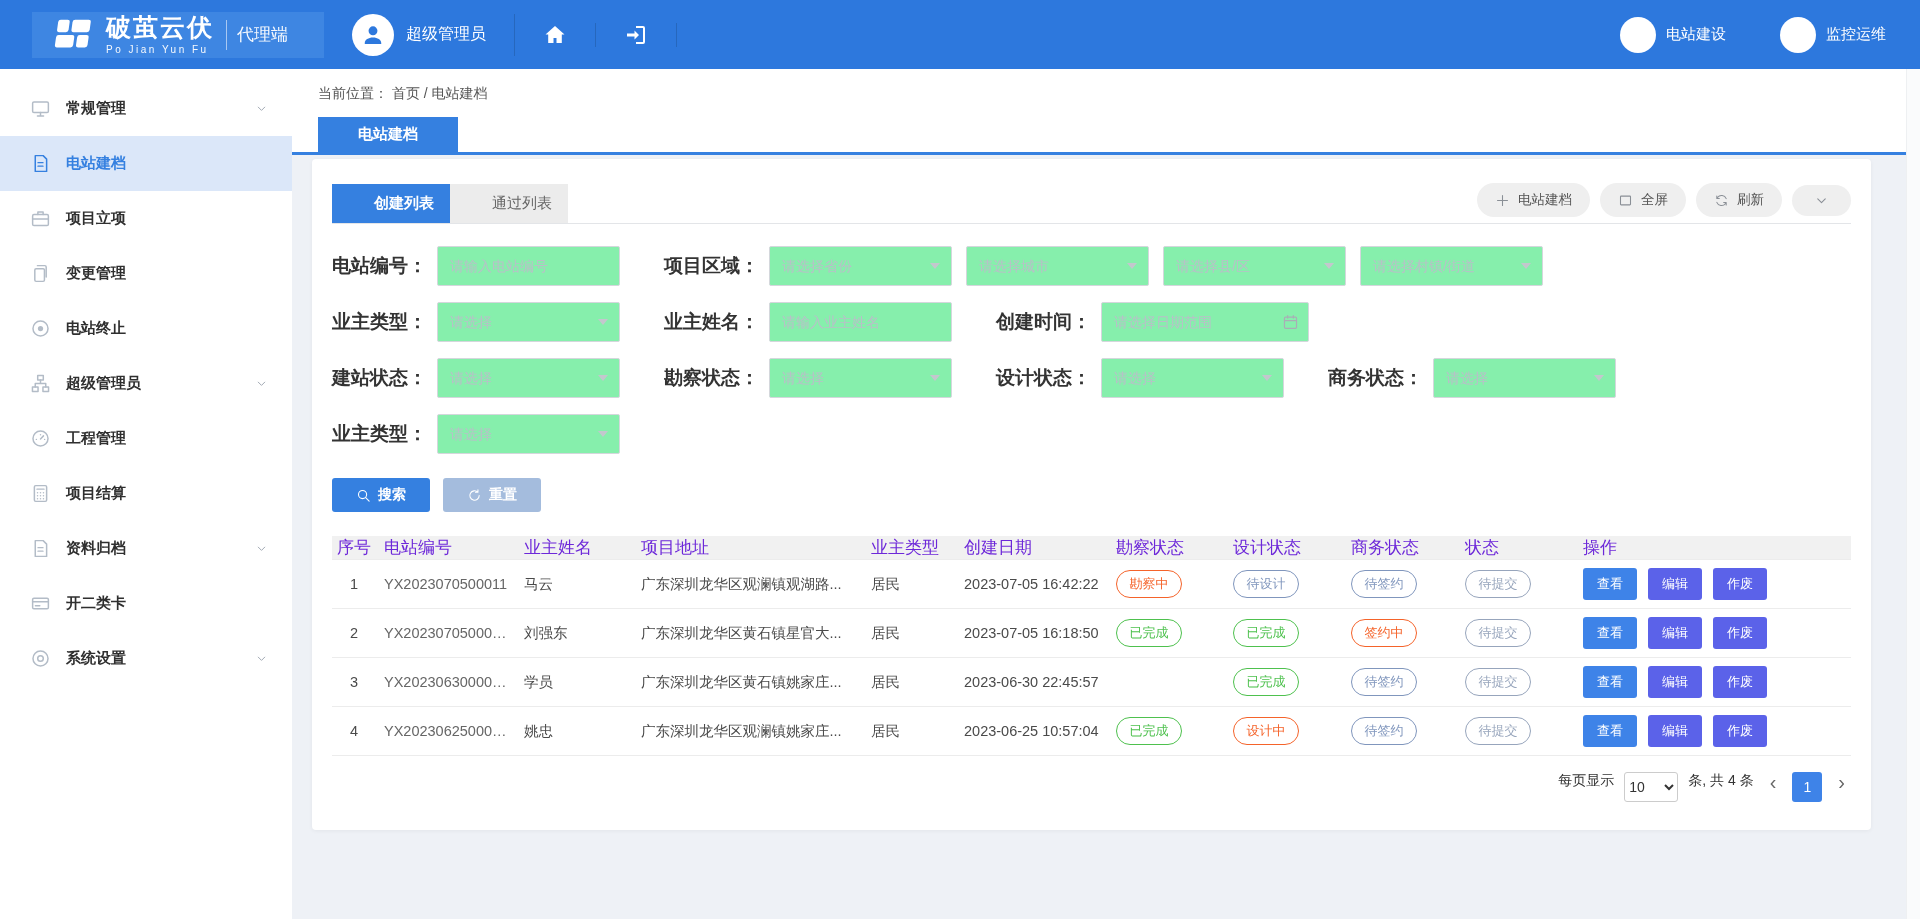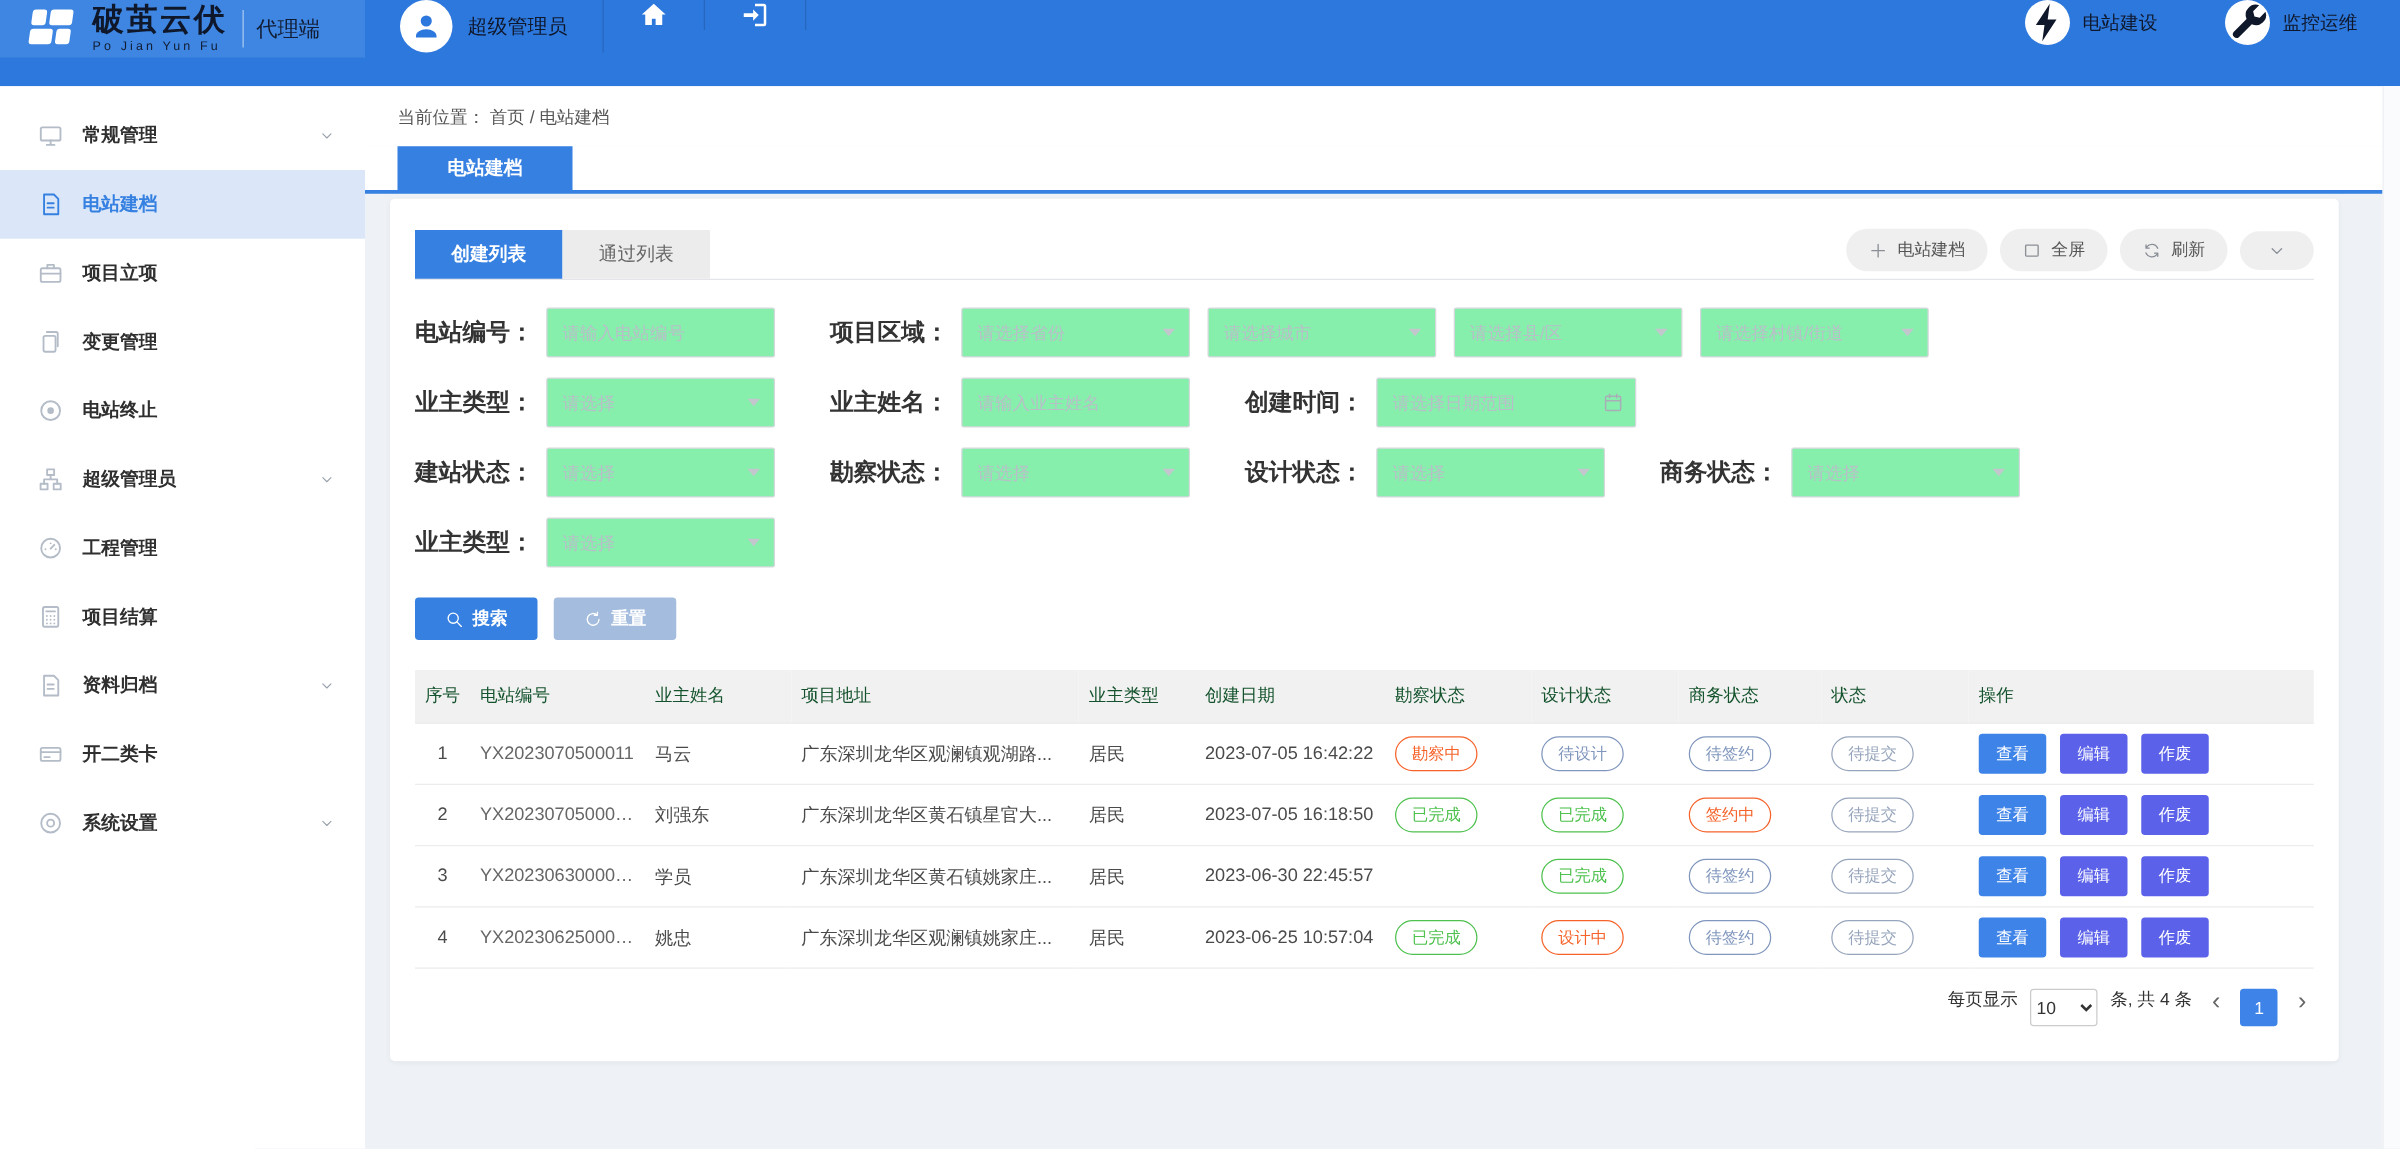--- a/index.html
+++ b/index.html
@@ -1,21 +1,21 @@
 <!DOCTYPE html>
 <html style="--header-blue: #2d78dd; --logo-blue: #3e86e2; --accent: #3580e0; --accent-2: #3e83e8; --indigo: #5b62e9; --orange: #f5632a; --green: #4ec14e; --steel: #8096bd; --muted-badge: #97a5bc; --active-item: #dbe7f9;"><head>
 <meta charset="utf-8">
 <style>
   * { margin:0; padding:0; box-sizing:border-box; }
   html,body { width:1920px; height:919px; overflow:hidden; background:#eef1f6;
     font-family:"Liberation Sans","DejaVu Sans",sans-serif; }
   .app { position:relative; width:1920px; height:919px; }
 
   
-  .hdr { display:flex; align-items:flex-start; height:69px; background:var(--header-blue,#2d78dd); color:#0f172a; }
+  .hdr { display:flex; align-items:center; height:69px; background:var(--header-blue,#2d78dd); color:#ffffff;padding-left:32px; }
   .brand { width:292px; background:var(--logo-blue,#3e86e2); display:flex; align-items:center; padding:0 0 0 18px; }
   .logo-mark { width:46px; height:46px; margin-right:10px; flex:0 0 auto; }
   .logo-mark svg { width:100%; height:100%; }
   .brand-text .brand-name { font-size:25px; font-weight:bold; letter-spacing:2px; line-height:1.1; }
   .brand-text .brand-sub { font-size:10px; letter-spacing:2.5px; opacity:.95; margin-top:2px; }
   .portal-sep { width:1px; height:30px; background:rgba(255,255,255,.55); margin:0 10px 0 12px; }
   .portal { font-size:17px; opacity:.95; }
   .hseg { display:flex; align-items:center; justify-content:center; padding:0 28px; border-right:1px solid rgba(0,0,0,.14); cursor:pointer; }
   .hseg:first-of-type { border-left:1px solid rgba(0,0,0,.14); }
   .user-seg { gap:12px; font-size:16px; }
@@ -46,21 +46,21 @@
   .page-tab { display:inline-block; min-width:140px; text-align:center; background:var(--accent,#3580e0);
     color:#fff; font-size:15px; font-weight:bold; padding:8px 18px; cursor:pointer; }
   .blue-rule { height:3px; background:var(--accent,#3580e0); }
 
   .content-body { flex:1; padding:4px 49px 0 20px; }
   .card { background:#fff; border-radius:4px; box-shadow:0 1px 4px rgba(0,0,0,.05); padding:0 20px 28px 20px; }
 
   
   .card-top { display:flex; align-items:flex-end; justify-content:space-between; padding-top:24px; border-bottom:1px solid #e3e5e8; }
   .ctabs { display:flex; }
-  .ctab { min-width:118px; text-align:center; padding:10px 16px; font-size:15px; cursor:pointer;
+  .ctab { min-width:118px; text-align:right; padding:10px 16px; font-size:15px; cursor:pointer;
     background:#ececec; color:#666; }
   .ctab.active { background:var(--accent,#3580e0); color:#fff; font-weight:bold; }
   .toolbar { display:flex; align-items:center; gap:10px; padding-bottom:6px; }
   .pill { display:flex; align-items:center; gap:8px; background:#efefef; border:none; border-radius:999px;
     padding:8px 18px; font-size:13.5px; color:#555; cursor:pointer; font-family:inherit; }
   .pill .icon { width:15px; height:15px; color:#8a8f96; }
   .pill.pill-chev { padding:8px 22px; }
 
   
   .filters { padding-top:22px; }
@@ -80,22 +80,22 @@
   .cal-ic { position:absolute; right:10px; top:50%; transform:translateY(-50%); width:17px; height:17px; color:#a9aeb6; }
   .filter-actions { display:flex; gap:13px; padding:8px 0 2px; }
   .btn { display:flex; align-items:center; gap:7px; border:none; border-radius:3px; color:#fff;
     font-size:14px; font-weight:bold; padding:8px 24px; cursor:pointer; font-family:inherit; }
   .btn .icon { width:15px; height:15px; color:#fff; }
   .btn-search { background:var(--accent,#3580e0); }
   .btn-reset { background:#a4bcdd; }
 
   
   table { width:100%; border-collapse:collapse; table-layout:fixed; margin-top:22px; }
-  thead th { background:#f1f1f1; font-size:14px; font-weight:normal; color:#14532d; text-align:left;
-    padding:12px 8px; white-space:nowrap; }
+  thead th { background:#f1f1f1; font-size:17px; font-weight:normal; color:#6d28d9; text-align:left;
+    padding:0 8px; white-space:nowrap; }
   tbody td { border-bottom:1px solid #ececec; font-size:14.5px; color:#4a4a4a; padding:0 8px; height:49px;
     white-space:nowrap; overflow:hidden; text-overflow:ellipsis; }
   tbody tr:first-child td { border-top:1px solid #ececec; }
   th.c-idx, td.c-idx { text-align:center; padding-left:2px; padding-right:2px; }
   td.c-code { color:#666; }
   .badge { display:inline-block; min-width:66px; text-align:center; border:1px solid; border-radius:999px;
     padding:4px 12px; font-size:13px; background:#fff; }
   .badge-orange { color:var(--orange,#f5632a); border-color:var(--orange,#f5632a); }
   .badge-green  { color:var(--green,#4ec14e);  border-color:var(--green,#4ec14e); }
   .badge-steel  { color:var(--steel,#8096bd);  border-color:var(--steel,#8096bd); }

